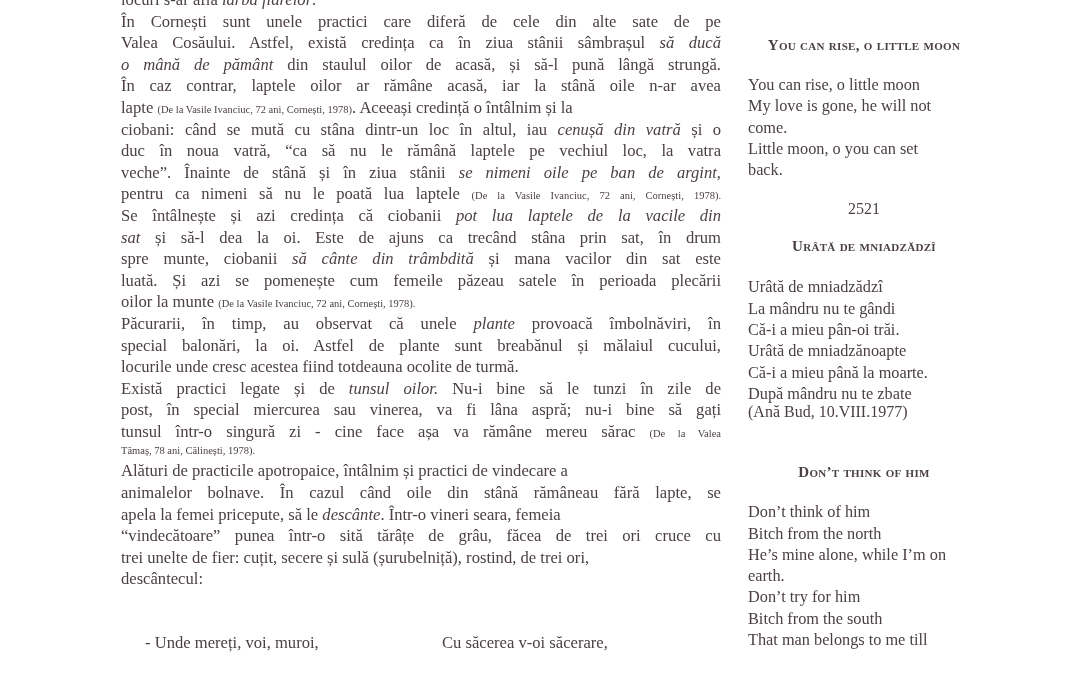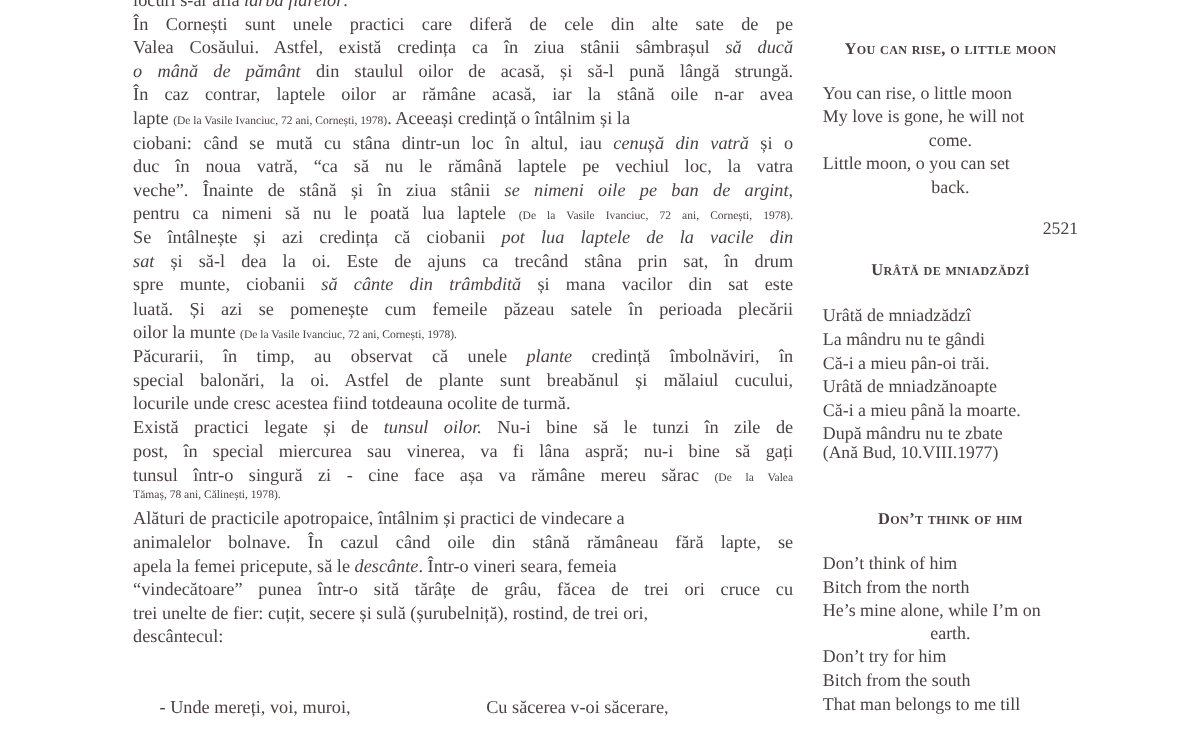--- a/index.html
+++ b/index.html
@@ -20,23 +20,23 @@
   .src { font-size: 10.5px; }
   .small-line { font-size: 10.5px; line-height: 18px; height: 18px; white-space: nowrap; }
   .verse-wrap { position: relative; height: 66px; margin-top: 6px; }
   .verse-col { position: absolute; top: 0; }
   .verse-col .vl { font-size: 16.6px; line-height: 21.6px; height: 21.6px; white-space: nowrap; margin-top: 36px; }
   .r-title {
     text-align: center; font-weight: bold; font-variant: small-caps;
     font-size: 15px; letter-spacing: 0.3px; color: #4a3f41;
   }
   .r-line { font-size: 16.3px; line-height: 21.3px; height: 21.3px; white-space: nowrap; }
-  .r-line.right { text-align: center; }
+  .r-line.right { text-align: left; }
   .r-src { font-size: 16px; line-height: 16px; }
-  .pagenum { text-align: right; font-size: 16px; }
+  .pagenum { text-align: center; font-size: 16px; }
 </style>
 </head>
 <body>
 
 <div class="col-left">
   <div id="left-lines">
       <div class="line last"><span>locuri s-ar afla </span><i>iarba fiarelor</i><span>.</span></div>
       <div class="line"><span>În Cornești sunt unele practici care diferă de cele din alte sate de pe</span></div>
       <div class="line"><span>Valea Cosăului. Astfel, există credința ca în ziua stânii sâmbrașul </span><i>să ducă</i></div>
       <div class="line"><i>o mână de pământ</i><span> din staulul oilor de acasă, și să-l pună lângă strungă.</span></div>
@@ -44,21 +44,21 @@
       <div class="line last"><span>lapte </span><span class="src">(De la Vasile Ivanciuc, 72 ani, Cornești, 1978)</span><span>. Aceeași credință o întâlnim și la</span></div>
       <div class="line"><span>ciobani: când se mută cu stâna dintr-un loc în altul, iau </span><i>cenușă din vatră</i><span> și o</span></div>
       <div class="line"><span>duc în noua vatră, “ca să nu le rămână laptele pe vechiul loc, la vatra</span></div>
       <div class="line"><span>veche”. Înainte de stână și în ziua stânii </span><i>se nimeni oile pe ban de argint</i><span>,</span></div>
       <div class="line"><span>pentru ca nimeni să nu le poată lua laptele </span><span class="src">(De la Vasile Ivanciuc, 72 ani, Cornești, 1978).</span></div>
       <div class="line"><span>Se întâlnește și azi credința că ciobanii </span><i>pot lua laptele de la vacile din</i></div>
       <div class="line"><i>sat</i><span> și să-l dea la oi. Este de ajuns ca trecând stâna prin sat, în drum</span></div>
       <div class="line"><span>spre munte, ciobanii </span><i>să cânte din trâmbdită</i><span> și mana vacilor din sat este</span></div>
       <div class="line"><span>luată. Și azi se pomenește cum femeile păzeau satele în perioada plecării</span></div>
       <div class="line last"><span>oilor la munte </span><span class="src">(De la Vasile Ivanciuc, 72 ani, Cornești, 1978).</span></div>
-      <div class="line"><span>Păcurarii, în timp, au observat că unele </span><i>plante</i><span> credință îmbolnăviri, în</span></div>
+      <div class="line"><span>Păcurarii, în timp, au observat că unele </span><i>plante</i><span> provoacă îmbolnăviri, în</span></div>
       <div class="line"><span>special balonări, la oi. Astfel de plante sunt breabănul și mălaiul cucului,</span></div>
       <div class="line last"><span>locurile unde cresc acestea fiind totdeauna ocolite de turmă.</span></div>
       <div class="line"><span>Există practici legate și de </span><i>tunsul oilor.</i><span> Nu-i bine să le tunzi în zile de</span></div>
       <div class="line"><span>post, în special miercurea sau vinerea, va fi lâna aspră; nu-i bine să gați</span></div>
       <div class="line"><span>tunsul într-o singură zi - cine face așa va rămâne mereu sărac </span><span class="src">(De la Valea</span></div>
     </div>
   <div class="small-line">Tămaș, 78 ani, Călinești, 1978).</div>
   <div id="left-lines2">
       <div class="line last"><span>Alături de practicile apotropaice, întâlnim și practici de vindecare a</span></div>
       <div class="line"><span>animalelor bolnave. În cazul când oile din stână rămâneau fără lapte, se</span></div>

